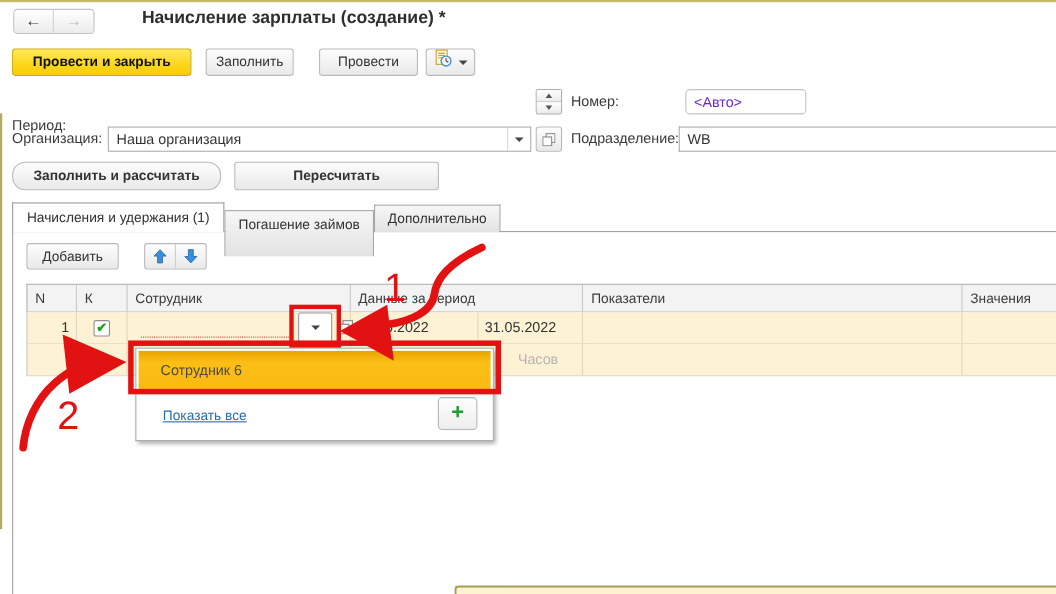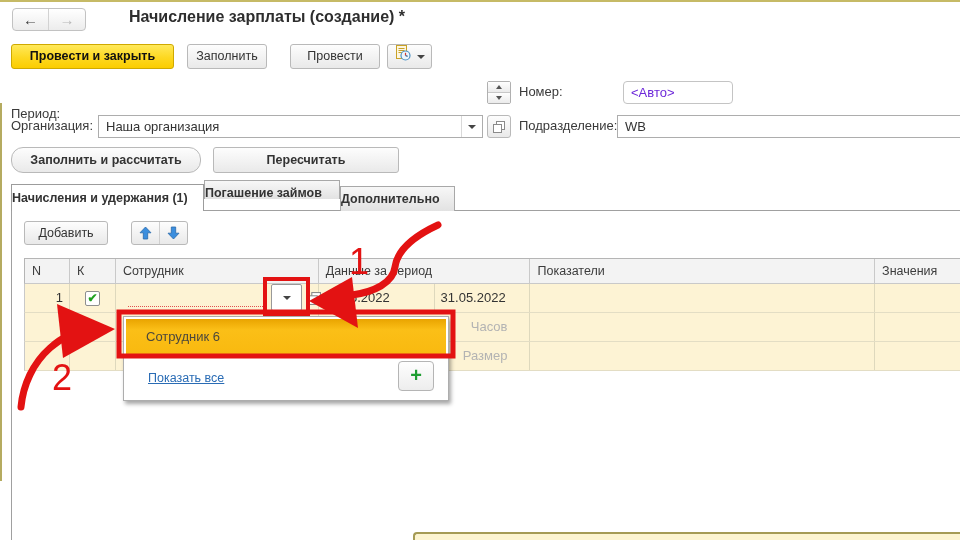--- a/index.html
+++ b/index.html
@@ -45,21 +45,21 @@
   .cal-btn { position:absolute; right:2px; top:1px; width:20px; height:19px; display:flex; align-items:center; justify-content:center; }
   .sel-zone { position:absolute; right:0; top:0; width:21px; height:100%; border-left:1px solid #d9d9d9;
               display:flex; align-items:center; justify-content:center; }
   .spinner { border:1px solid #b0b0b0; background:#f6f6f6; display:flex; flex-direction:column; border-radius:2px; }
   .spinner div { flex:1; display:flex; align-items:center; justify-content:center; background:linear-gradient(180deg,#fefefe,#ebebeb); }
   .spinner div:first-child { border-bottom:1px solid #c7c7c7; }
   .ghost { color:#6d28d9; }
   .rounded { border-radius:4px; border-color:#c4c4c4; }
 
   
-  .tab { position:absolute; font-size:12.5px; color:#333; white-space:nowrap;font-weight:bold; }
+  .tab { position:absolute; font-size:12.5px; color:#333; text-align:center; white-space:nowrap; }
   .tab-active { background:#fff; border:1px solid #9c9c9c; border-bottom:none; z-index:3; line-height:27px; }
   .tab-idle { background:linear-gradient(180deg,#f7f7f7,#e2e2e2); border:1px solid #a8a8a8; border-bottom:none; z-index:1; line-height:24px; }
 
   .panel { left:11px; top:210px; width:949px; height:330px; background:#fff;
            border-left:1px solid #a0a0a0; border-top:1px solid #a0a0a0; }
 
   
   .movegroup { left:131px; top:221px; width:57px; height:24px; display:flex; border:1px solid #b9b9b9; border-radius:3px;
                background:linear-gradient(180deg,#fdfdfd,#e9e9e9); }
   .movegroup .seg { flex:1; display:flex; align-items:center; justify-content:center; }
@@ -160,21 +160,21 @@
   </div>
   <div class="abs lbl" style="left:519px; top:118px;">Подразделение:</div>
   <div class="abs field" style="left:617px; top:115px; width:343px; height:23px; border-right:none;">
     <span class="val">WB</span>
   </div>
 
   <div class="abs btn bold" style="left:11px; top:147px; width:190px; height:26px; line-height:24px;border-radius:12px;">Заполнить и рассчитать</div>
   <div class="abs btn bold" style="left:213px; top:147px; width:186px; height:26px; line-height:24px;">Пересчитать</div>
 
   <div class="tab tab-active" style="left:11px; top:184px; width:193px; height:27px;">Начисления и удержания (1)</div>
-  <div class="tab tab-idle" style="left:204px; top:180px; width:136px; height:19px;">Погашение займов</div>
+  <div class="tab tab-idle" style="left:204px; top:191px; width:136px; height:42px;">Погашение займов</div>
   <div class="tab tab-idle" style="left:340px; top:186px; width:115px; height:25px;">Дополнительно</div>
 
   <div class="abs panel"></div>
 
   <div class="abs btn" style="left:24px; top:221px; width:84px; height:24px; line-height:22px;">Добавить</div>
   <div class="abs movegroup">
     <div class="seg">
       <svg width="13" height="14" viewBox="0 0 13 14">
         <path d="M6.5 1 L12 6.8 H8.7 V13 H4.3 V6.8 H1 Z" fill="#3b8ede" stroke="#2a6aab" stroke-width="0.8"></path>
       </svg>
@@ -209,28 +209,20 @@
     <div class="td" style="width:85px; border-right:none;"></div>
   </div>
   <div class="trow abs" style="top:313px;">
     <div class="td" style="width:45px;"></div>
     <div class="td" style="width:46px;"></div>
     <div class="td" style="width:203px;"></div>
     <div class="td muted" style="width:212px;">Часов</div>
     <div class="td" style="width:345px;"></div>
     <div class="td" style="width:85px; border-right:none;"></div>
   </div>
-  <div class="trow abs" style="top:342px;">
-    <div class="td" style="width:45px;"></div>
-    <div class="td" style="width:46px;"></div>
-    <div class="td" style="width:203px;"></div>
-    <div class="td muted" style="width:212px;">Размер</div>
-    <div class="td" style="width:345px;"></div>
-    <div class="td" style="width:85px; border-right:none;"></div>
-  </div>
 
   <div class="abs dotted-underline"></div>
   <div class="abs cell-dd-btn">
     <span class="caret-down"></span>
   </div>
   <div class="abs cell-open-ic">
     <svg width="13" height="13" viewBox="0 0 12 12">
       <rect x="3.5" y="0.5" width="8" height="8" fill="#fff" stroke="#8a8a8a"></rect>
       <rect x="0.5" y="3.5" width="8" height="8" fill="#fff" stroke="#8a8a8a"></rect>
     </svg>

